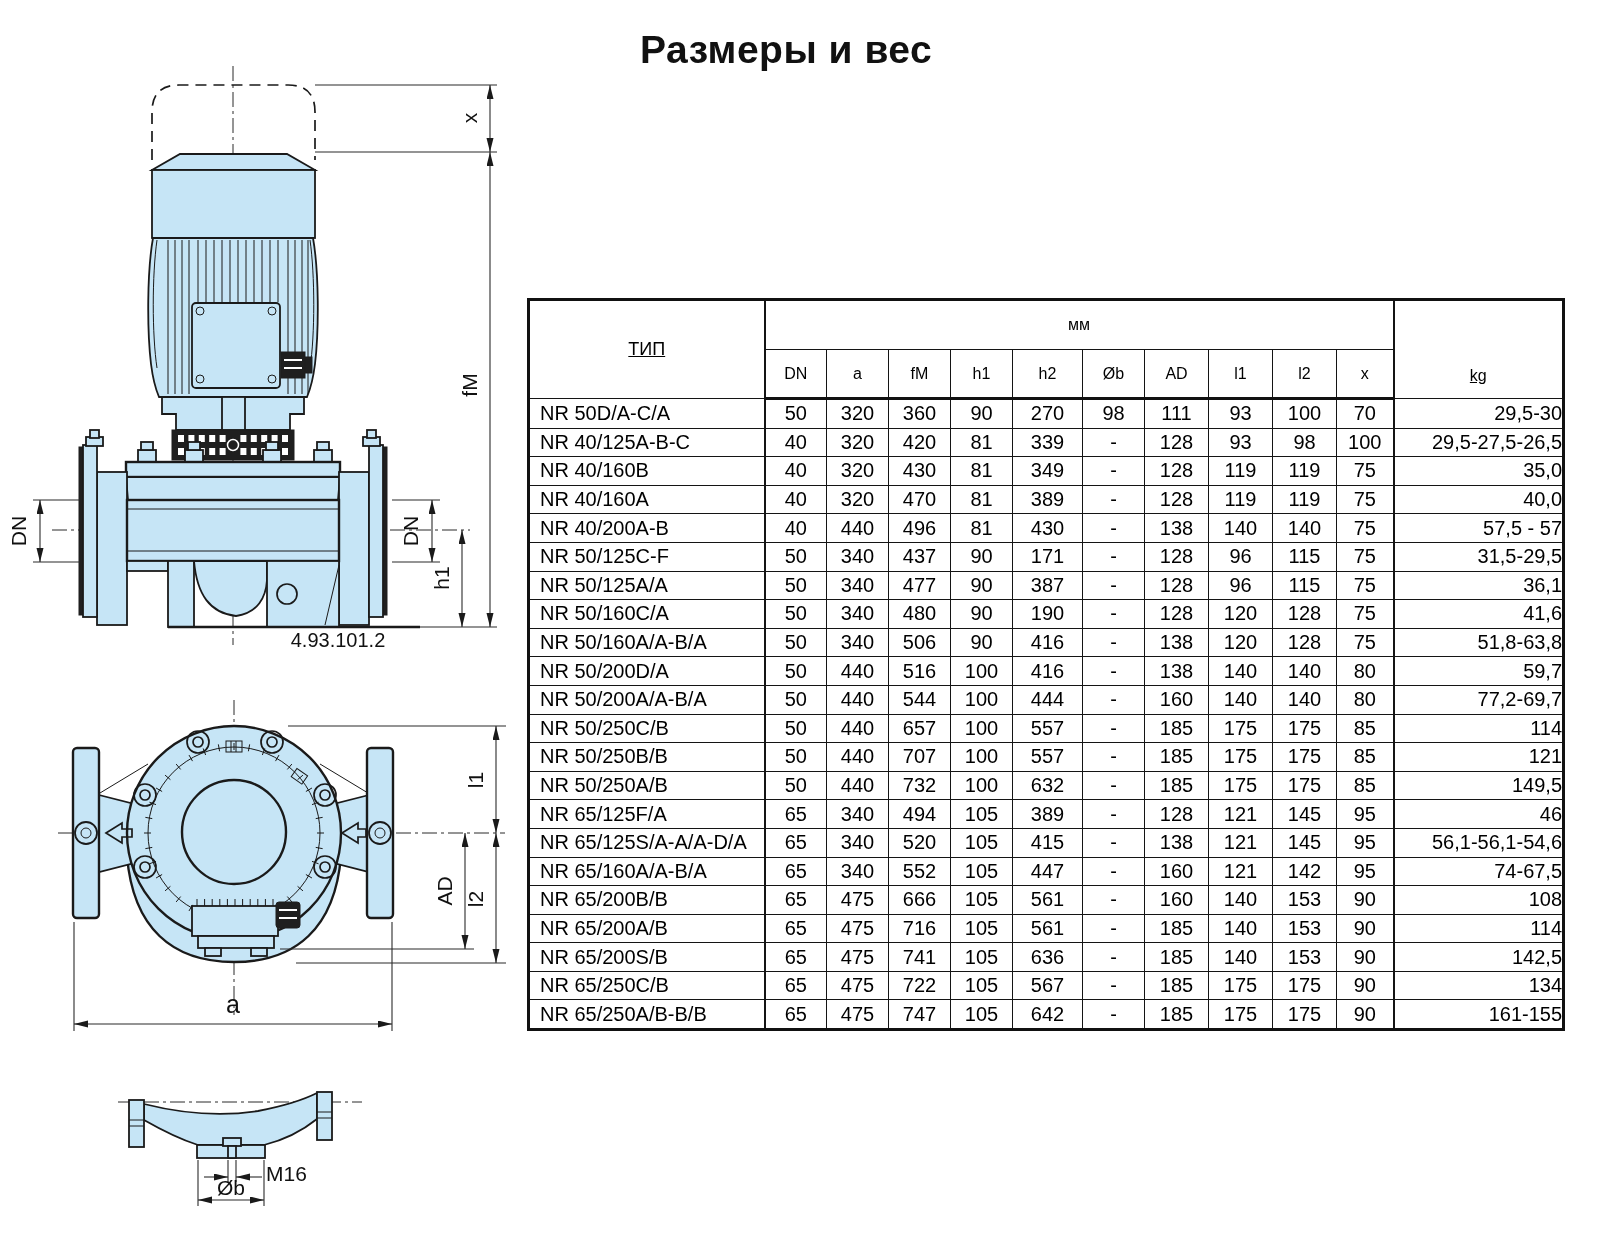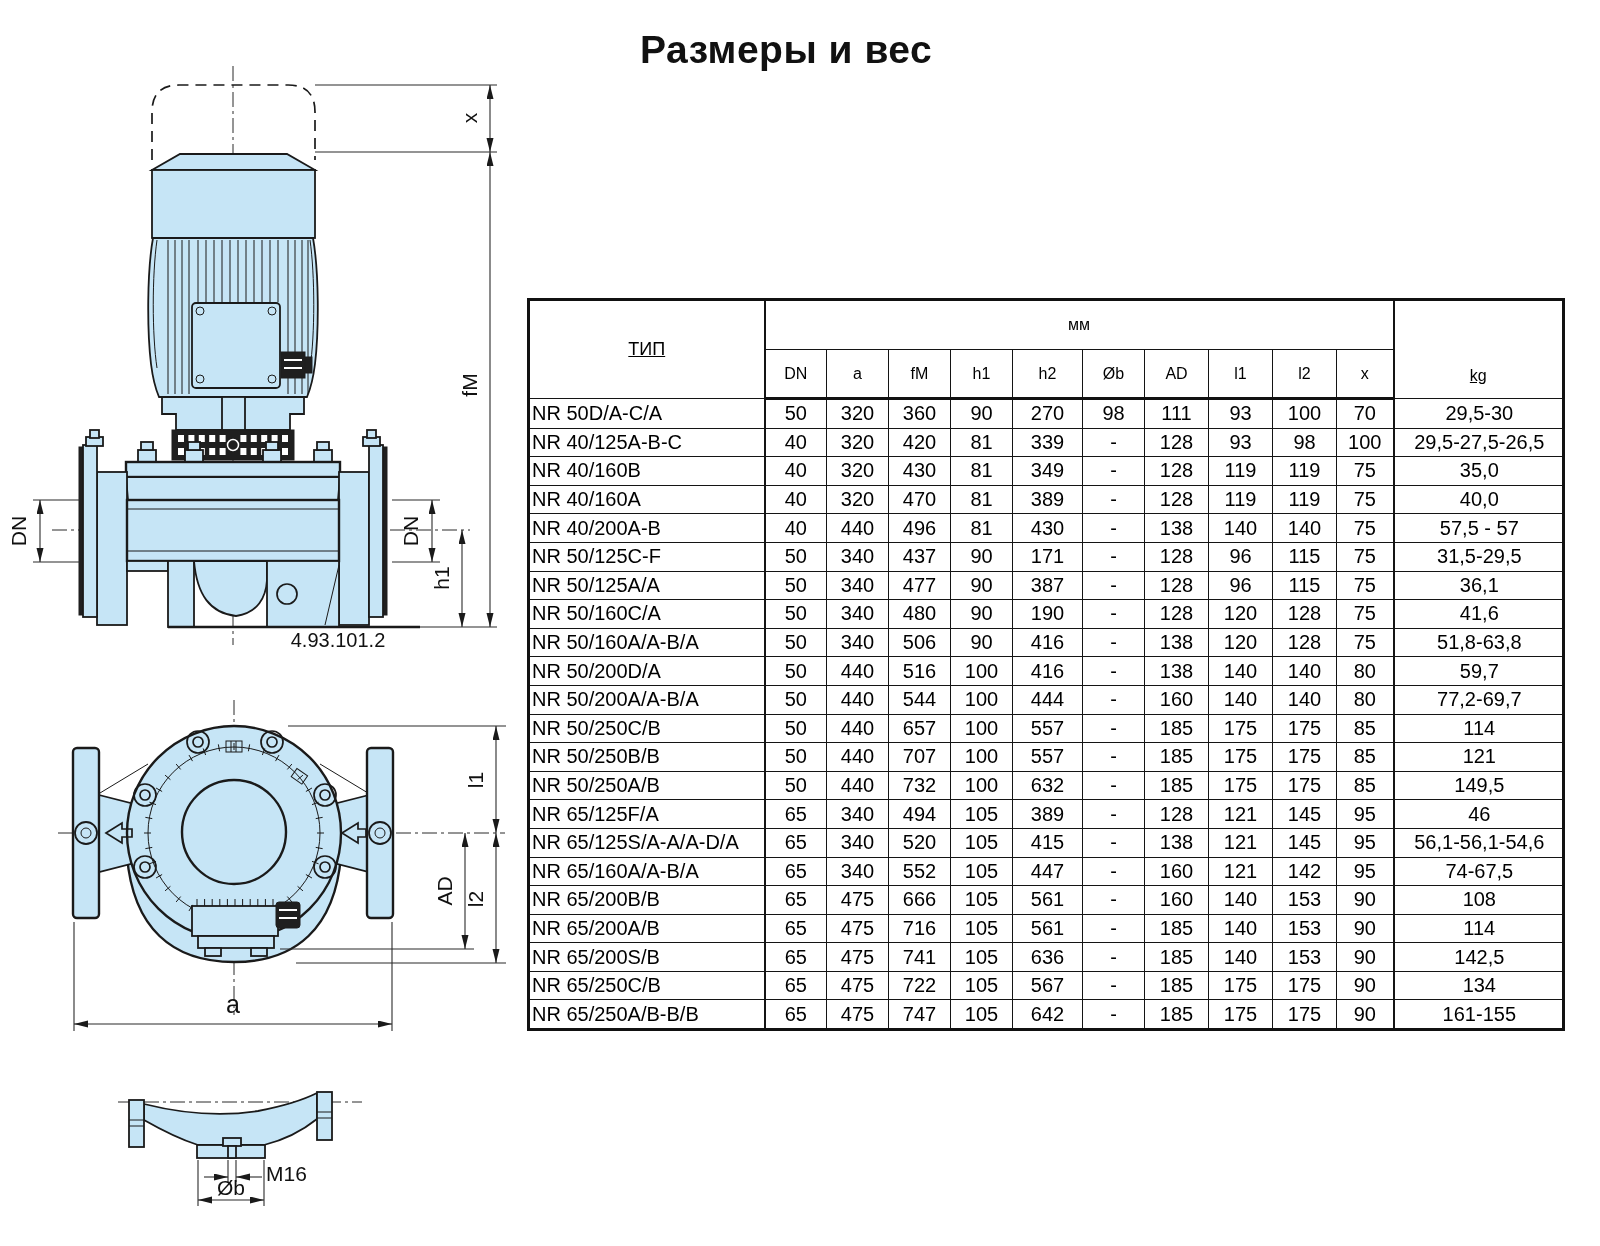--- a/index.html
+++ b/index.html
@@ -33,22 +33,22 @@
     border-collapse:collapse; table-layout:fixed;
     border:3.5px solid #111; color:#000;
   }
   .dims th, .dims td { border:1.6px solid #141414; overflow:hidden; white-space:nowrap; }
   .dims thead th { font-weight:normal; font-size:16px; text-align:center; }
   .dims th.type-h { font-size:18px; border-right-width:2.6px;text-decoration:underline; }
   .dims tr.mm-row th.mm-h { height:46px; border-bottom-width:1.4px; }
   .dims tr.sub-row th { height:45px; border-bottom:3px solid #111; }
   .dims th.kg-h { border-left-width:2.6px; vertical-align:bottom; padding-bottom:13px;text-decoration:underline; }
   .dims td { height:27.6px; font-size:20px; text-align:center; padding:0; }
-  .dims td.type-cell { text-align:left; padding-left:2px; border-right-width:2.6px; }
-  .dims td.kg-cell { text-align:center; padding-left:2px; border-left-width:2.6px; }
+  .dims td.type-cell { text-align:left; padding-left:10px; border-right-width:2.6px; }
+  .dims td.kg-cell { text-align:right; padding-left:2px; border-left-width:2.6px; }
 </style>
 </head>
 <body>
 
 <div class="page">
 
   <h1 class="title">Размеры и вес</h1>
 
   <svg class="drawings" width="520" height="1246" viewBox="0 0 520 1246">
     <defs>

